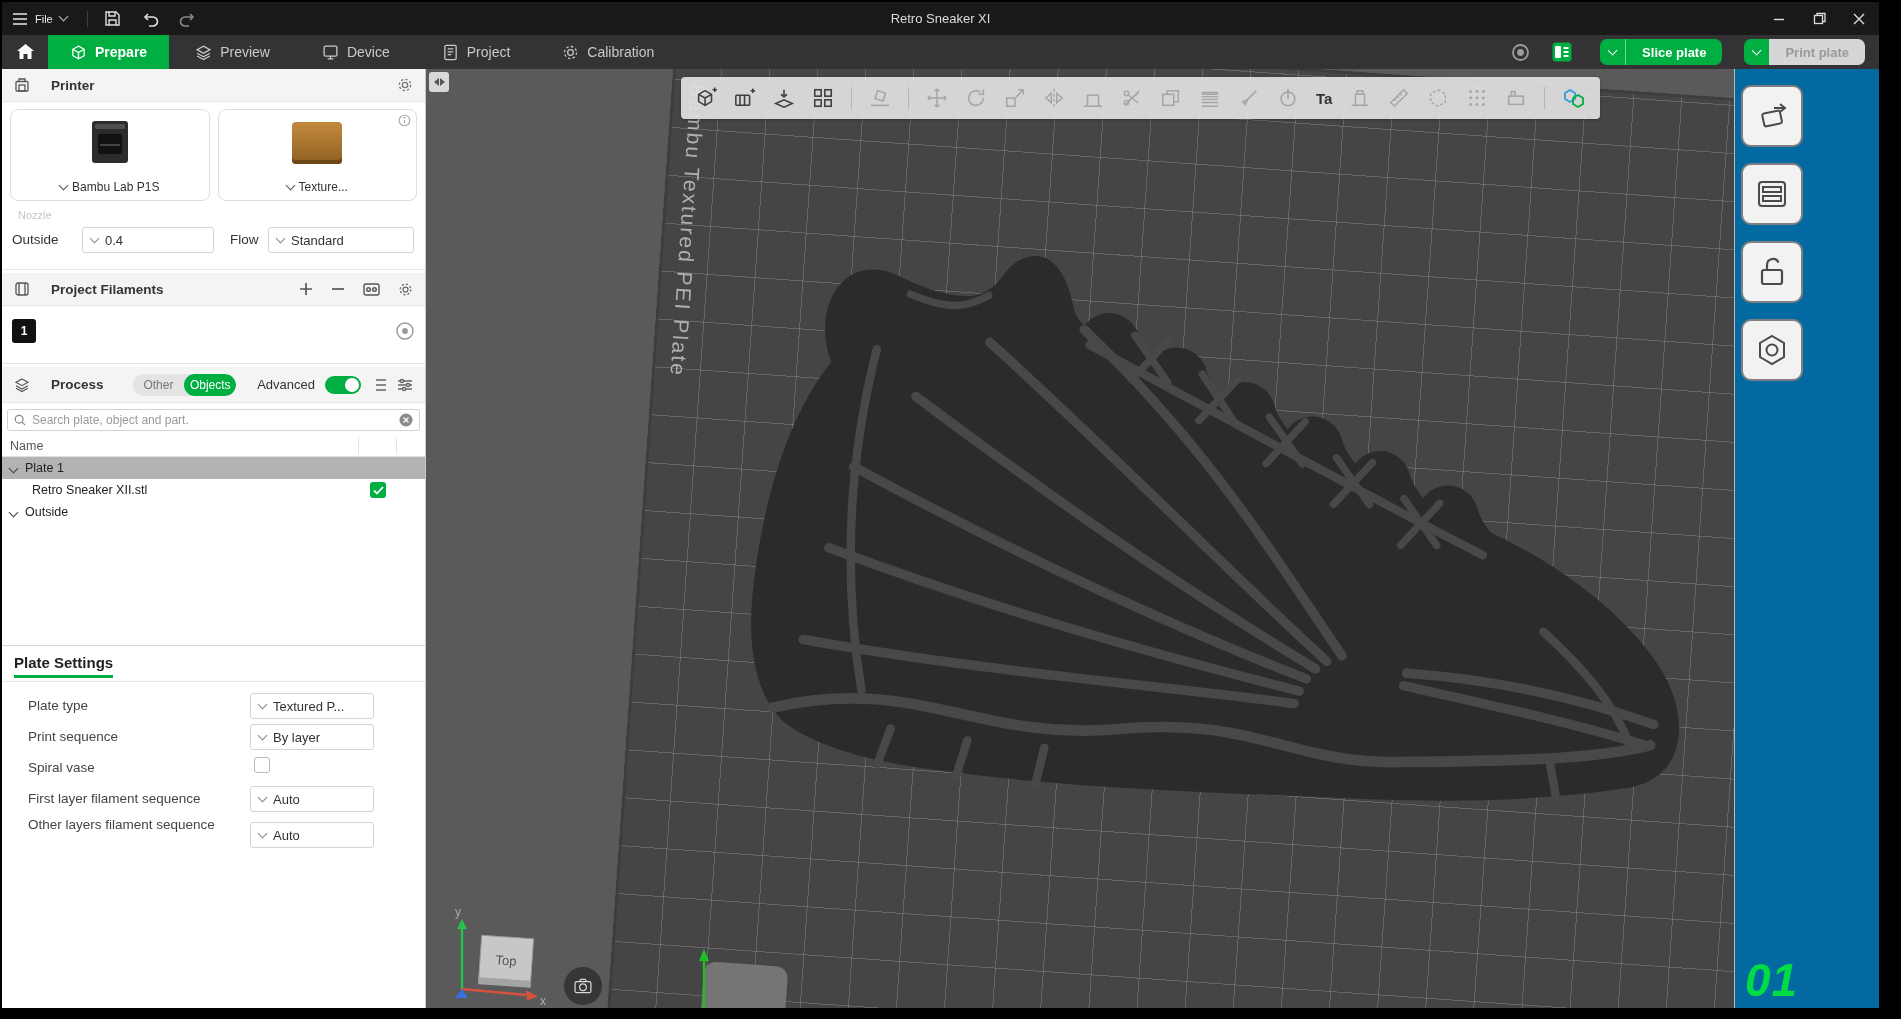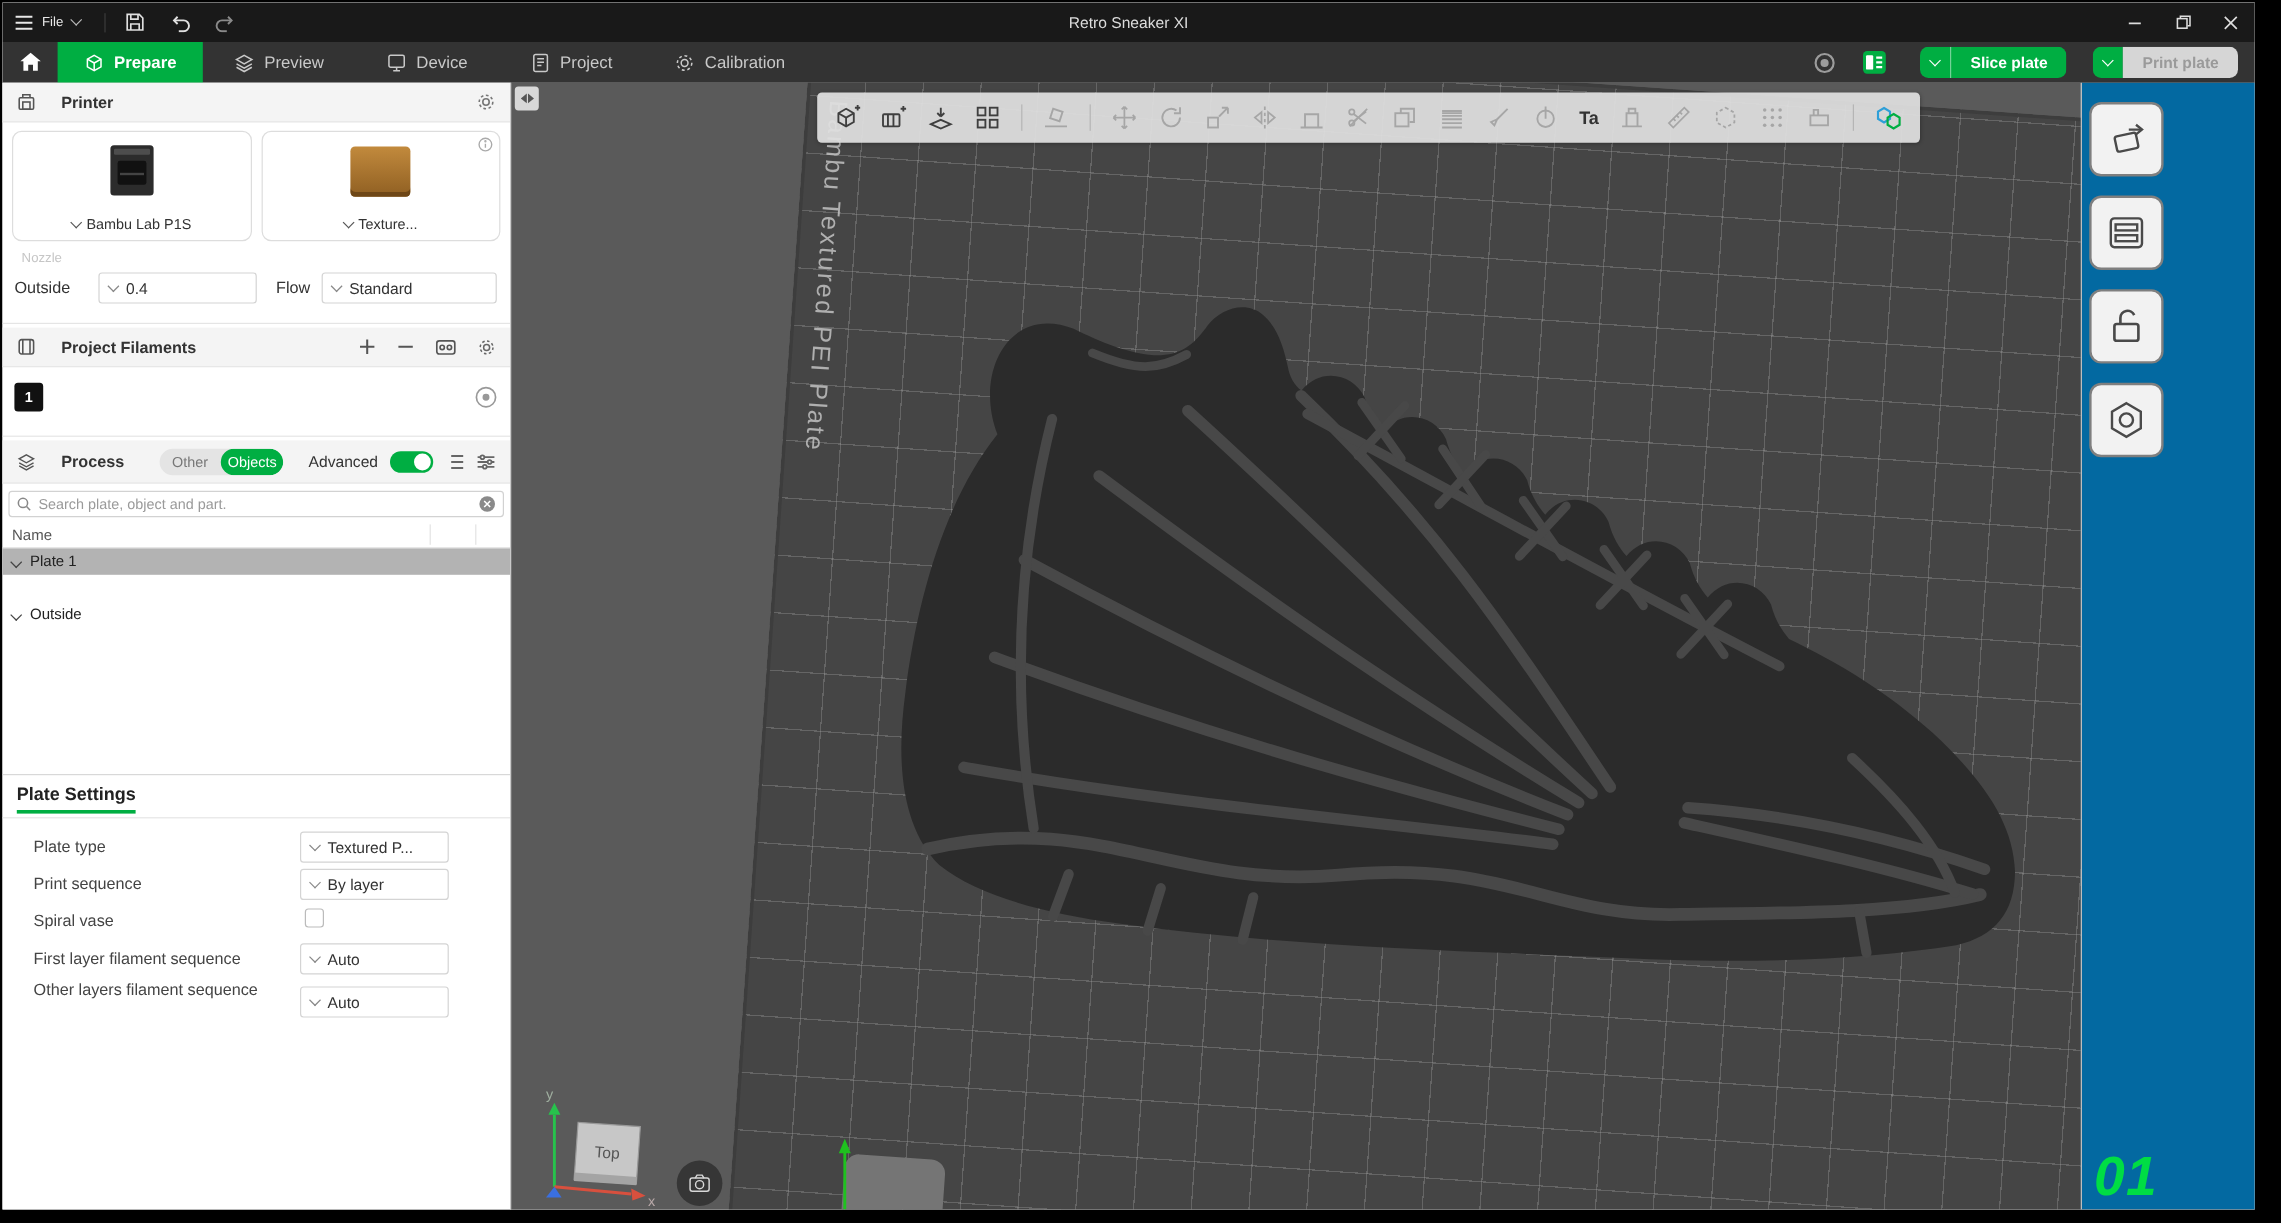--- a/index.html
+++ b/index.html
@@ -364,20 +364,28 @@
     </div>
 
     <div class="tree-head" style="top:366px">
       <span>Name</span>
       <span class="abs" style="left:356px; top:2px; bottom:2px; width:1px; background:#e3e3e3"></span>
       <span class="abs" style="left:394px; top:2px; bottom:2px; width:1px; background:#e3e3e3"></span>
     </div>
     <div class="tree-row sel" style="top:388px">
       <span class="cv" style="margin:0 8px 0 8px; border-color:#444"></span>
       <span>Plate 1</span>
+    </div>
+    <div class="tree-row" style="top:410px">
+      <span style="margin-left:30px">Retro Sneaker XII.stl</span>
+      <span class="checkbox checked abs" style="left:368px; top:3px">
+        <svg width="11" height="9" viewBox="0 0 11 9" fill="none" stroke="#fff" stroke-width="1.8">
+            <path d="M1 4.5l3 3L10 1"></path>
+          </svg>
+      </span>
     </div>
     <div class="tree-row" style="top:432px">
       <span class="cv" style="margin:0 8px 0 8px; border-color:#444"></span>
       <span>Outside</span>
     </div>
 
     <div class="divider" style="top:576px; background:#d8d8d8"></div>
 
     <div class="abs" style="left:12px; top:585px">
       <span class="ps-title">Plate Settings</span>

